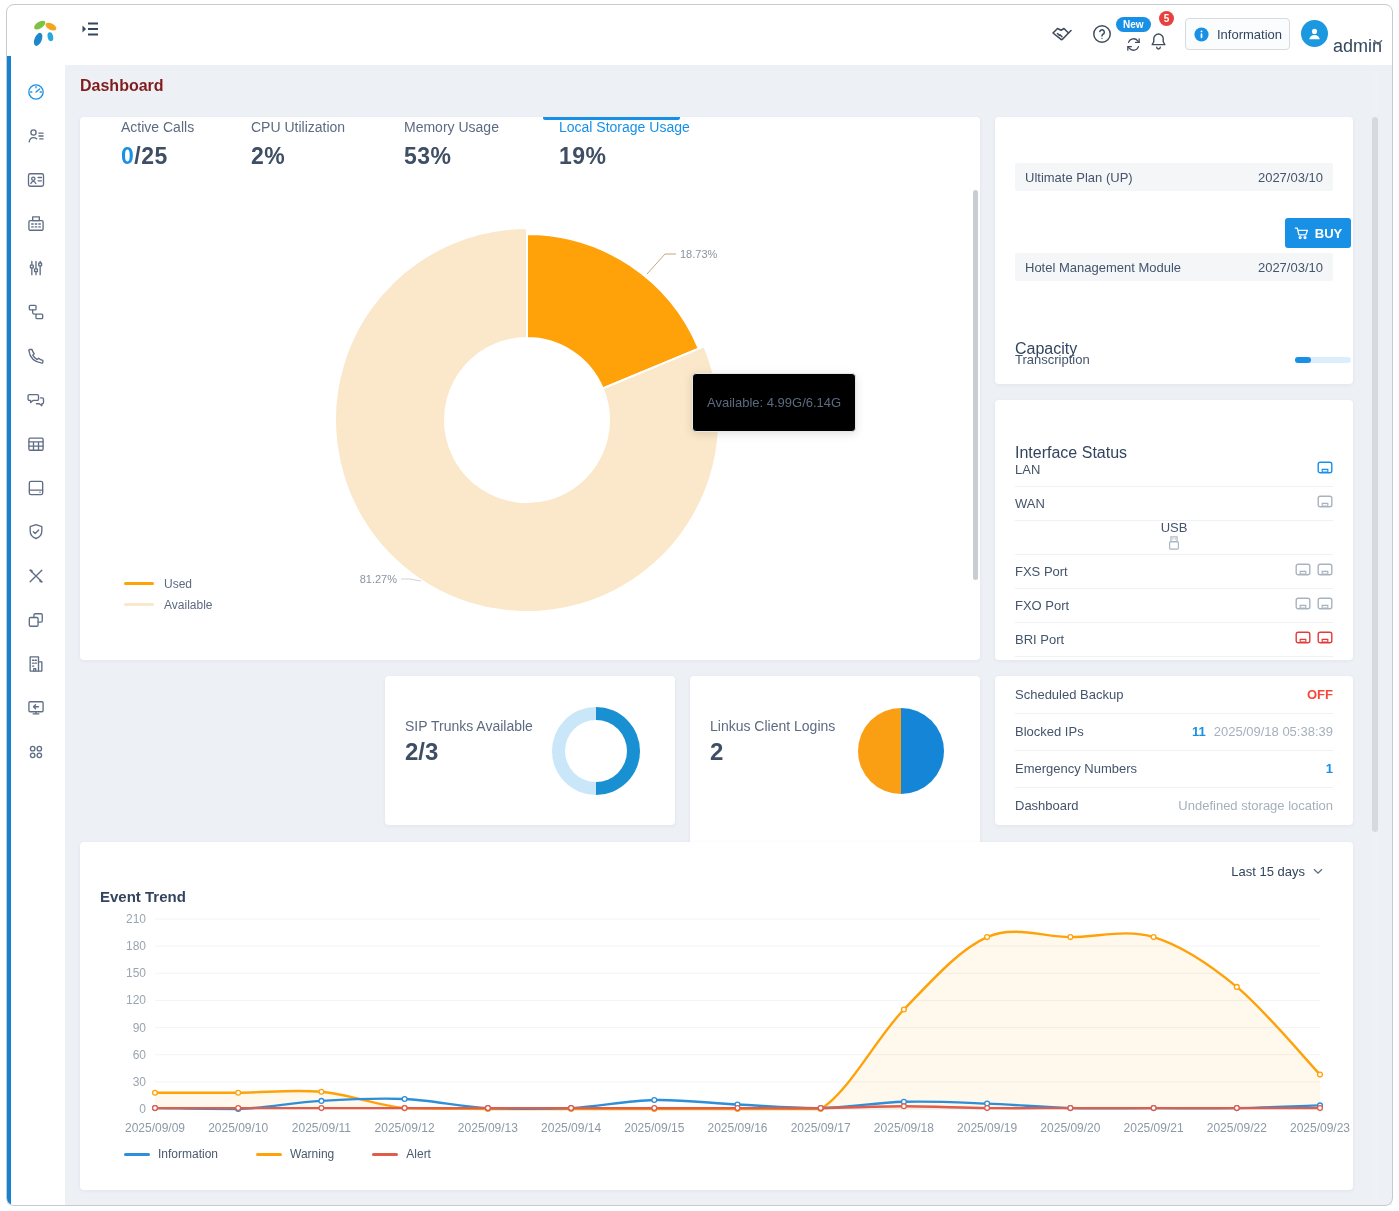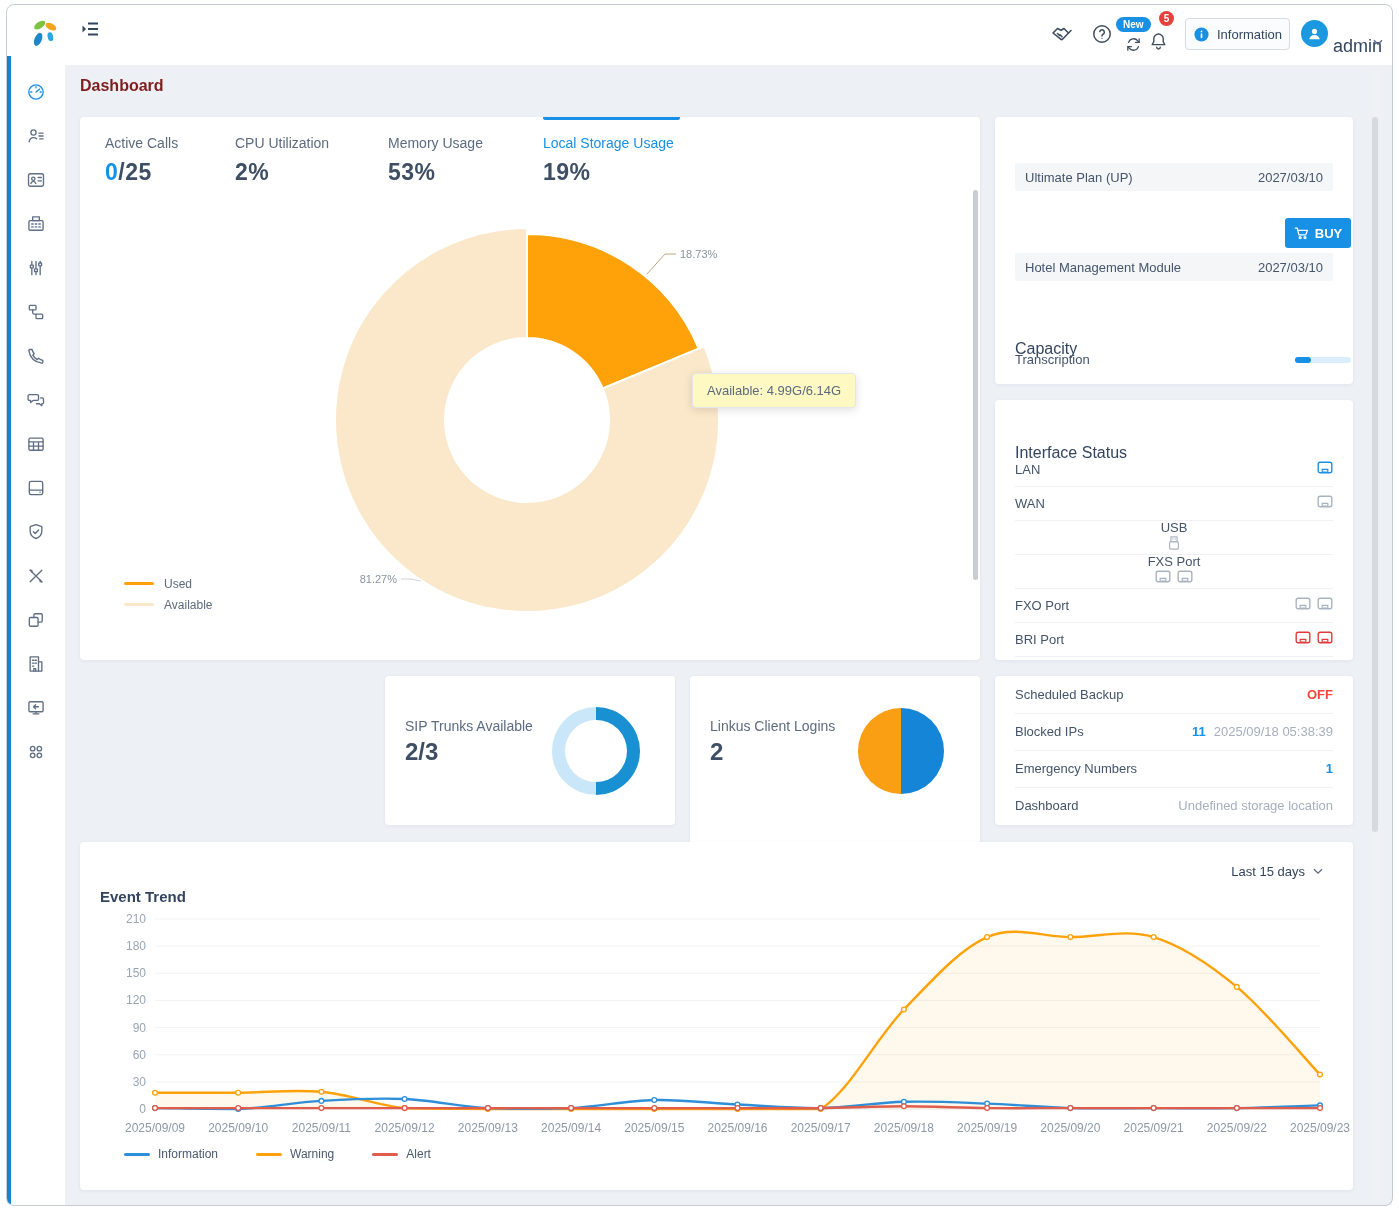--- a/index.html
+++ b/index.html
@@ -18,31 +18,31 @@
   .pill-new{position:absolute;background:#1890e6;color:#fff;font-size:10px;font-weight:bold;padding:2px 7px;border-radius:8px;z-index:2;}
   .badge-red{position:absolute;background:#e7413d;color:#fff;font-size:10px;font-weight:bold;width:15px;height:15px;border-radius:50%;display:flex;align-items:center;justify-content:center;z-index:2;}
   .btn-info{position:absolute;width:103px;height:30px;background:#fbfcfd;border:1px solid #d7dbe0;border-radius:4px;display:flex;align-items:center;justify-content:center;gap:7px;font-size:13px;color:#33475f;cursor:pointer;}
   .avatar{position:absolute;width:27px;height:27px;border-radius:50%;background:#1b98e0;display:flex;align-items:center;justify-content:center;cursor:pointer;}
   .username{position:absolute;font-size:18px;color:#33475f;cursor:pointer;margin-top:8px;}
   .content-bg{position:absolute;left:65px;top:65px;width:1327px;height:1140px;background:#edf0f5;}
   .page-title{position:absolute;left:80px;top:77px;font-size:16px;font-weight:bold;color:#7f1d1d;z-index:10;}
   .card{position:absolute;background:#fff;border-radius:4px;box-shadow:0 1px 4px rgba(26,42,66,.06);z-index:10;}
   #card-stats{left:80px;top:117px;width:900px;height:543px;}
   .tab-indicator{position:absolute;left:463px;top:0;width:137px;height:3px;background:#1890e6;border-radius:0 0 2px 2px;}
-  .stat{position:absolute;top:18px;cursor:pointer;}
+  .stat{position:absolute;top:2px;cursor:pointer;margin-left:16px;}
   .stat .lbl{font-size:14px;color:#5d6b80;}
   .stat .lbl.blue{color:#1890e6;}
   .stat .val{margin-top:8px;font-size:23px;font-weight:bold;color:#3e4e64;letter-spacing:.5px;}
   .stat .val .pri-blue{color:#1890e6;}
   #storageDonut{position:absolute;left:0;top:73px;}
   .legend-storage{position:absolute;left:44px;top:456px;z-index:3;}
   .leg-row{display:flex;align-items:center;gap:10px;height:21px;cursor:pointer;}
   .leg-row .sw{width:30px;height:3px;border-radius:2px;}
   .leg-row span{font-size:12px;color:#5d6b80;}
-  .tooltip{position:absolute;left:612px;top:256px;background:#fef9c3;border:1px solid #e3e6ea;border-radius:4px;box-shadow:0 2px 10px rgba(0,0,0,.13);padding:9px 14px;font-size:13px;color:#5b6a80;z-index:8;white-space:nowrap;}
+  .tooltip{position:absolute;left:612px;top:256px;background:#000000;border:1px solid #e3e6ea;border-radius:4px;box-shadow:0 2px 10px rgba(0,0,0,.13);padding:21px 14px;font-size:13px;color:#5b6a80;z-index:8;white-space:nowrap;}
   .vthumb{position:absolute;background:#c9ccd1;border-radius:3px;cursor:pointer;}
   .pagebar{position:absolute;left:1372px;top:70px;width:6px;height:1130px;background:#f0f1f4;border-radius:3px;z-index:11;}
   .pagebar .pth{position:absolute;left:0;top:47px;width:6px;height:715px;background:#d6d9dd;border-radius:3px;cursor:pointer;}
   .mini .m-title{position:absolute;left:20px;top:42px;font-size:14px;color:#5d6b80;white-space:nowrap;}
   .mini .m-value{position:absolute;left:20px;top:62px;font-size:24px;font-weight:bold;color:#3e4e64;}
   .m-chart{position:absolute;left:167px;top:31px;width:88px;height:88px;border-radius:50%;}
   .m-chart .hole{position:absolute;left:13px;top:13px;width:62px;height:62px;border-radius:50%;background:#fff;}
   .m-chart.pie{left:168px;top:32px;width:86px;height:86px;}
   .sec-title{position:absolute;left:20px;font-size:16px;color:#33455e;margin-top:28px;}
   .prow{position:absolute;left:20px;width:318px;height:28px;background:#f5f6f8;border-radius:2px;display:flex;align-items:center;justify-content:space-between;padding:0 10px;box-sizing:border-box;font-size:13px;color:#44546b;}
@@ -331,21 +331,21 @@
         <div class="if-row" style="top: 120px; flex-direction: column;">
           <span class="if-label">USB</span>
           <span class="if-icons">
             <span><svg width="14" height="16" viewBox="0 0 16 17" fill="none" stroke="#a9b3bf" stroke-width="1.3">
                 <rect x="4.5" y="1.5" width="7" height="5.5"></rect>
                 <path d="M6.6 3.2v1.3M9.4 3.2v1.3"></path>
                 <rect x="3" y="7" width="10" height="8.5" rx="1.2"></rect>
               </svg></span>
           </span>
         </div>
-        <div class="if-row" style="top: 154px; flex-direction: column;">
+        <div class="if-row" style="top: 154px;">
           <span class="if-label">FXS Port</span>
           <span class="if-icons">
             <span><svg width="16" height="15" viewBox="0 0 16 15" fill="none" stroke="#a9b3bf" stroke-width="1.4">
                 <rect x="1.2" y="2.2" width="13.6" height="10.6" rx="2"></rect>
                 <path d="M5.2 12.8V9.4h5.6v3.4" stroke-width="1.2"></path>
                 <path d="M7 10.9v1.9M9 10.9v1.9" stroke-width="1"></path>
               </svg></span>
             <span><svg width="16" height="15" viewBox="0 0 16 15" fill="none" stroke="#a9b3bf" stroke-width="1.4">
                 <rect x="1.2" y="2.2" width="13.6" height="10.6" rx="2"></rect>
                 <path d="M5.2 12.8V9.4h5.6v3.4" stroke-width="1.2"></path>

